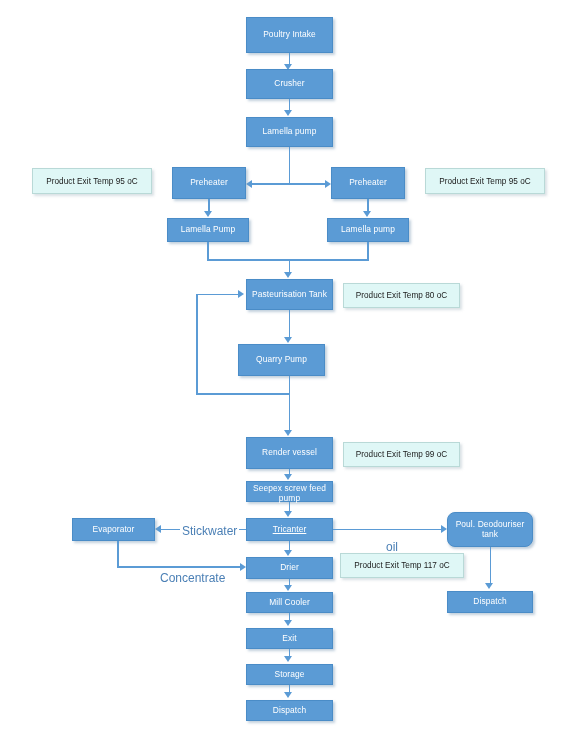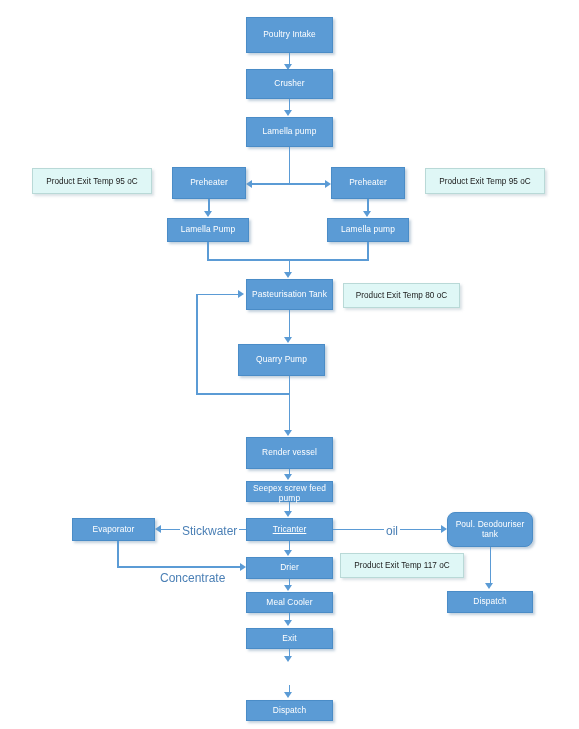--- a/index.html
+++ b/index.html
@@ -182,20 +182,23 @@
   <div class="hline" style="left:196px; top:293.5px; width:42px;"></div>
   <div class="arrow-r" style="left:238px; top:290.2px;"></div>
 
   <div class="vline" style="left:288.5px; top:393px; height:38px;"></div>
   <div class="arrow-d" style="left:284.3px; top:430px;"></div>
 
   <div class="box" style="left:246px; top:437px; width:87px; height:32px;">
     <span>Render vessel</span>
   </div>
 
+  <div class="note" style="left:343px; top:442px; width:117px; height:25px;">
+    <span>Product Exit Temp 99 oC</span>
+  </div>
 
   <div class="vline" style="left:288.5px; top:469px; height:7px;"></div>
   <div class="arrow-d" style="left:284.3px; top:474px;"></div>
 
   <div class="box overflow" style="left:246px; top:481px; width:87px; height:21px;">
     <span style="display:block; width:100%;">Seepex screw feed pump</span>
   </div>
 
   <div class="vline" style="left:288.5px; top:502px; height:11px;"></div>
   <div class="arrow-d" style="left:284.3px; top:511px;"></div>
@@ -209,21 +212,21 @@
   <div class="edge-label" style="left:180px; top:524px;">
     <span>Stickwater</span>
   </div>
 
   <div class="box" style="left:72px; top:518px; width:83px; height:23px;">
     <span>Evaporator</span>
   </div>
 
   <div class="hline" style="left:333px; top:528.8px; width:108px;"></div>
   <div class="arrow-r" style="left:441px; top:525.4px;"></div>
-  <div class="edge-label" style="left:384px; top:524px;">
+  <div class="edge-label" style="left:384px; top:540px;">
     <span>oil</span>
   </div>
 
   <div class="box" style="left:447px; top:512px; width:86px; height:35px;border-radius:8px;">
     <span>Poul. Deodouriser tank</span>
   </div>
 
   <div class="vline" style="left:489.5px; top:547px; height:37px;"></div>
   <div class="arrow-d" style="left:485.3px; top:583px;"></div>
 
@@ -246,33 +249,36 @@
   <div class="hline" style="left:117px; top:566px; width:123px;"></div>
   <div class="arrow-r" style="left:240px; top:562.6px;"></div>
   <div class="edge-label plain" style="left:158px; top:571px;">
     <span>Concentrate</span>
   </div>
 
   <div class="vline" style="left:288.5px; top:579px; height:8px;"></div>
   <div class="arrow-d" style="left:284.3px; top:585px;"></div>
 
   <div class="box" style="left:246px; top:592px; width:87px; height:21px;">
-    <span>Meal Cooler</span>
+    <span>Mill Cooler</span>
   </div>
 
   <div class="vline" style="left:288.5px; top:613px; height:9px;"></div>
   <div class="arrow-d" style="left:284.3px; top:620px;"></div>
 
   <div class="box" style="left:246px; top:628px; width:87px; height:21px;">
     <span>Exit</span>
   </div>
 
   <div class="vline" style="left:288.5px; top:649px; height:9px;"></div>
   <div class="arrow-d" style="left:284.3px; top:656px;"></div>
 
+  <div class="box" style="left:246px; top:664px; width:87px; height:21px;">
+    <span>Storage</span>
+  </div>
 
   <div class="vline" style="left:288.5px; top:685px; height:9px;"></div>
   <div class="arrow-d" style="left:284.3px; top:692px;"></div>
 
   <div class="box" style="left:246px; top:700px; width:87px; height:21px;">
     <span>Dispatch</span>
   </div>
 
 </div>
 

